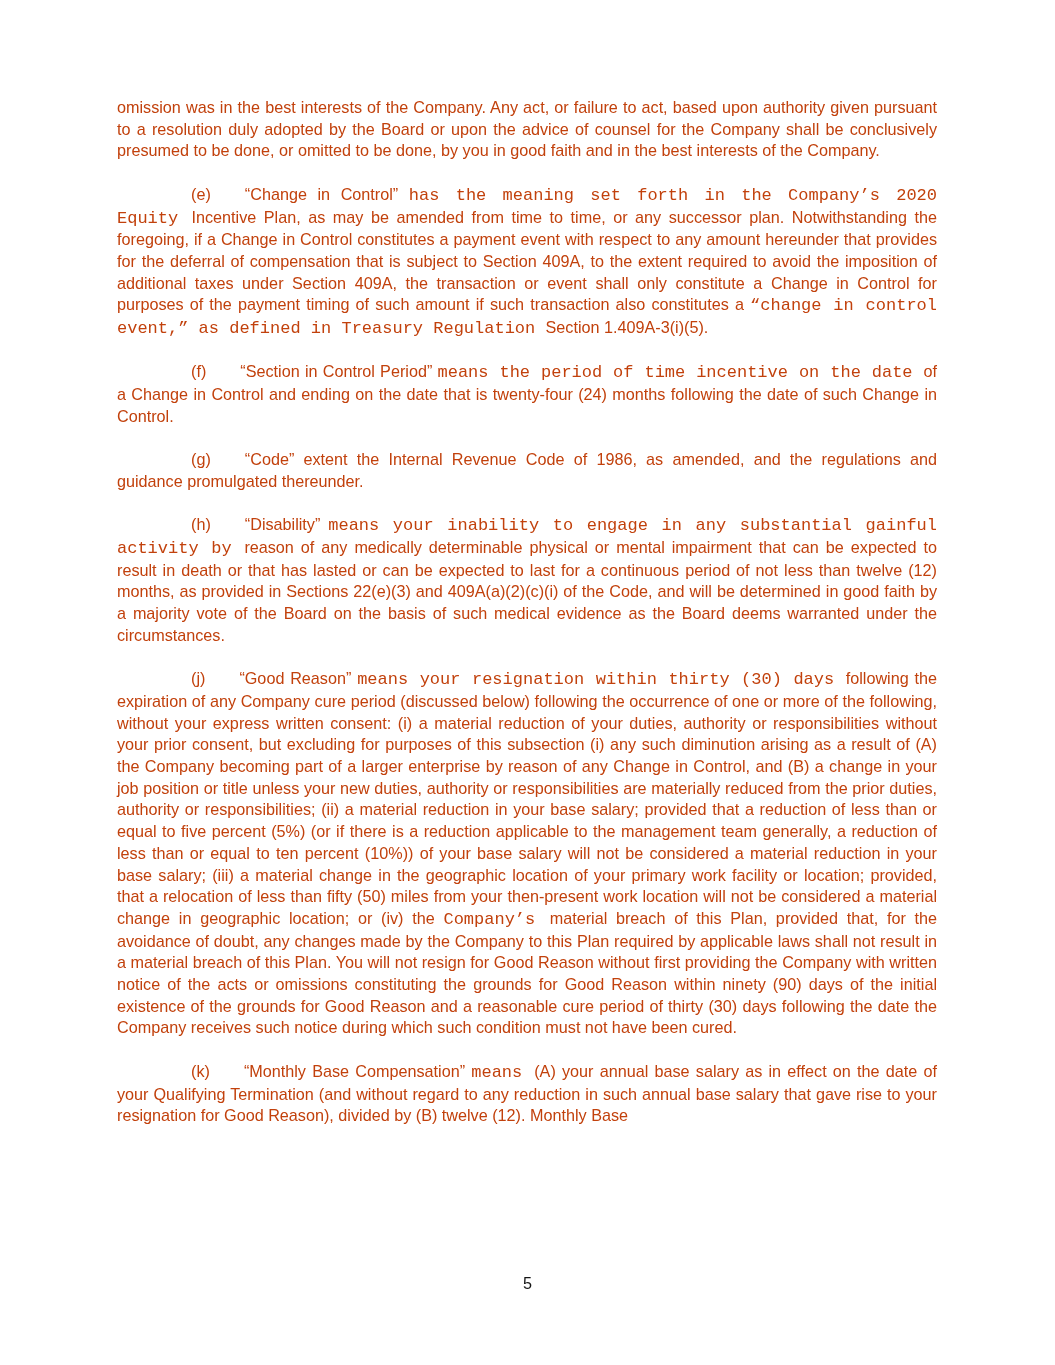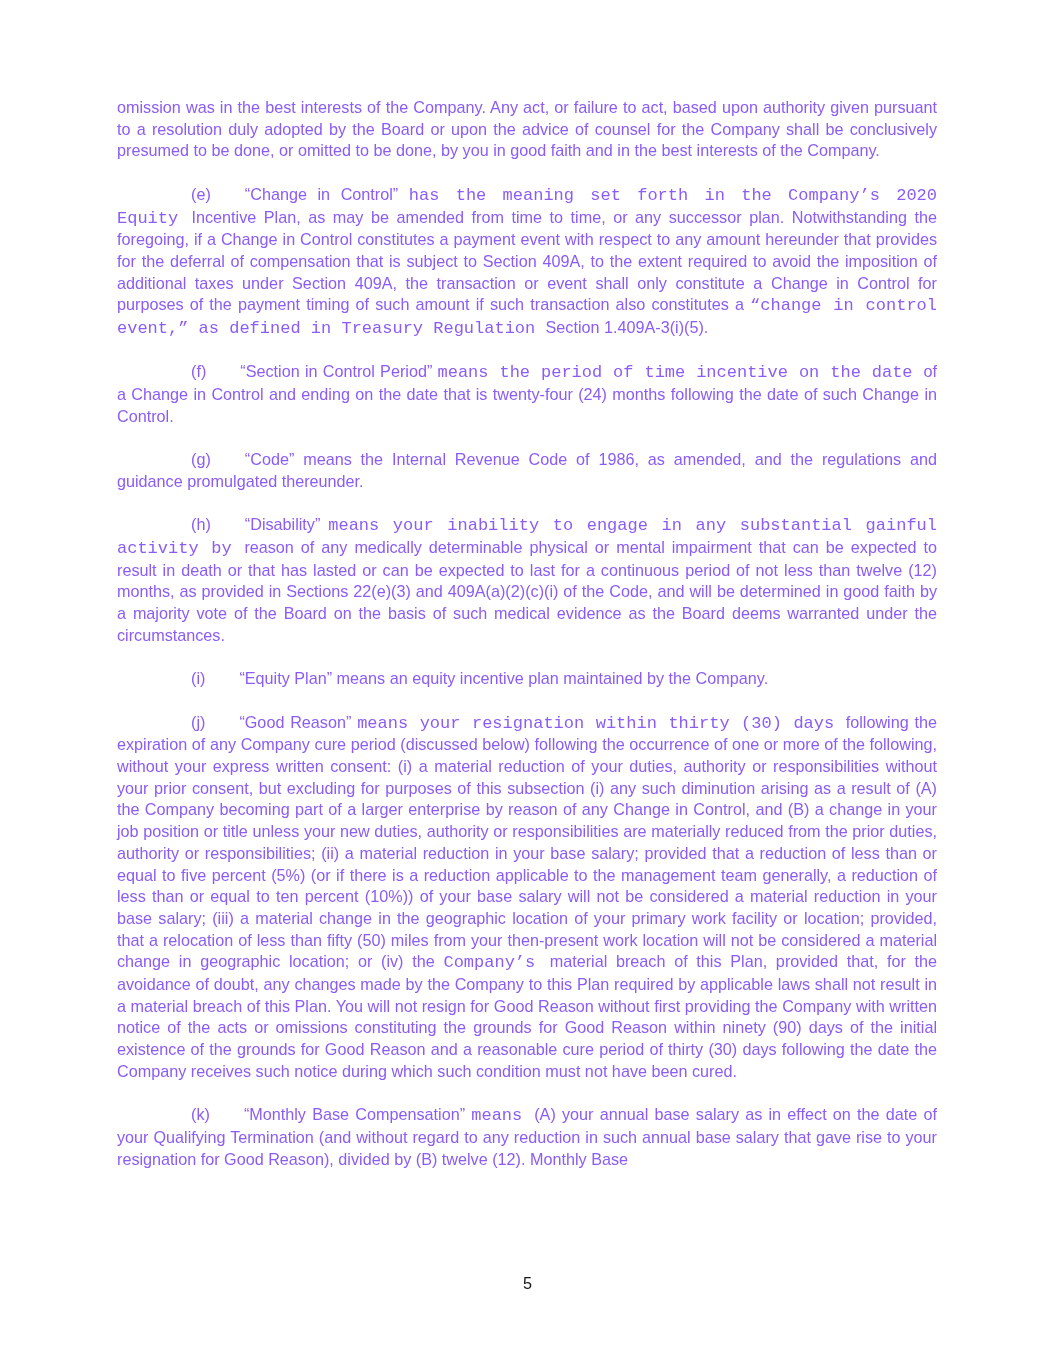--- a/index.html
+++ b/index.html
@@ -12,21 +12,21 @@
     width: 1055px;
     height: 1365px;
     background: #ffffff;
     overflow: hidden;
   }
   .doc-body {
     position: absolute;
     left: 117px;
     top: 97px;
     width: 820px;
-    color: #8b5cf6;
+    color: #c2410c;
     font-family: "Liberation Sans", sans-serif;
     font-size: 16.2px;
     line-height: 21.7px;
     text-align: justify;
   }
   .doc-body p {
     margin: 0 0 21.7px 0;
   }
   .doc-body p.labeled {
     text-indent: 74px;
@@ -57,20 +57,19 @@
   }
 </style>
 </head>
 <body>
 
 <div class="page">
   <div class="doc-body">
       <p><span class="seg-sans">omission was in the best interests of the Company. Any act, or failure to act, based upon authority given pursuant to a resolution duly adopted by the Board or upon the advice of counsel for the Company shall be conclusively presumed to be done, or omitted to be done, by you in good faith and in the best interests of the Company.</span></p>
       <p class="labeled"><span class="para-label">(e)</span><span class="tab"></span><span class="seg-sans">“Change in Control” </span><span class="seg-serif">has the meaning set forth in the Company’s 2020 Equity </span><span class="seg-sans">Incentive Plan, as may be amended from time to time, or any successor plan. Notwithstanding the foregoing, if a Change in Control constitutes a payment event with respect to any amount hereunder that provides for the deferral of compensation that is subject to Section 409A, to the extent required to avoid the imposition of additional taxes under Section 409A, the transaction or event shall only constitute a Change in Control for purposes of the payment timing of such amount if such transaction also constitutes a </span><span class="seg-serif">“change in control event,” as defined in Treasury Regulation </span><span class="seg-sans">Section 1.409A-3(i)(5).</span></p>
       <p class="labeled"><span class="para-label">(f)</span><span class="tab"></span><span class="seg-sans">“Section in Control Period” </span><span class="seg-serif">means the period of time incentive on the date </span><span class="seg-sans">of a Change in Control and ending on the date that is twenty-four (24) months following the date of such Change in Control.</span></p>
-      <p class="labeled"><span class="para-label">(g)</span><span class="tab"></span><span class="seg-sans">“Code” means the Internal Revenue Code of 1986, as amended, and the regulations and guidance promulgated thereunder.</span></p>
+      <p class="labeled"><span class="para-label">(g)</span><span class="tab"></span><span class="seg-sans">“Code” extent the Internal Revenue Code of 1986, as amended, and the regulations and guidance promulgated thereunder.</span></p>
       <p class="labeled"><span class="para-label">(h)</span><span class="tab"></span><span class="seg-sans">“Disability” </span><span class="seg-serif">means your inability to engage in any substantial gainful activity by </span><span class="seg-sans">reason of any medically determinable physical or mental impairment that can be expected to result in death or that has lasted or can be expected to last for a continuous period of not less than twelve (12) months, as provided in Sections 22(e)(3) and 409A(a)(2)(c)(i) of the Code, and will be determined in good faith by a majority vote of the Board on the basis of such medical evidence as the Board deems warranted under the circumstances.</span></p>
-      <p class="labeled"><span class="para-label">(i)</span><span class="tab"></span><span class="seg-sans">“Equity Plan” means an equity incentive plan maintained by the Company.</span></p>
       <p class="labeled"><span class="para-label">(j)</span><span class="tab"></span><span class="seg-sans">“Good Reason” </span><span class="seg-serif">means your resignation within thirty (30) days </span><span class="seg-sans">following the expiration of any Company cure period (discussed below) following the occurrence of one or more of the following, without your express written consent: (i) a material reduction of your duties, authority or responsibilities without your prior consent, but excluding for purposes of this subsection (i) any such diminution arising as a result of (A) the Company becoming part of a larger enterprise by reason of any Change in Control, and (B) a change in your job position or title unless your new duties, authority or responsibilities are materially reduced from the prior duties, authority or responsibilities; (ii) a material reduction in your base salary; provided that a reduction of less than or equal to five percent (5%) (or if there is a reduction applicable to the management team generally, a reduction of less than or equal to ten percent (10%)) of your base salary will not be considered a material reduction in your base salary; (iii) a material change in the geographic location of your primary work facility or location; provided, that a relocation of less than fifty (50) miles from your then-present work location will not be considered a material change in geographic location; or (iv) the </span><span class="seg-serif">Company’s </span><span class="seg-sans">material breach of this Plan, provided that, for the avoidance of doubt, any changes made by the Company to this Plan required by applicable laws shall not result in a material breach of this Plan. You will not resign for Good Reason without first providing the Company with written notice of the acts or omissions constituting the grounds for Good Reason within ninety (90) days of the initial existence of the grounds for Good Reason and a reasonable cure period of thirty (30) days following the date the Company receives such notice during which such condition must not have been cured.</span></p>
       <p class="labeled"><span class="para-label">(k)</span><span class="tab"></span><span class="seg-sans">“Monthly Base Compensation” </span><span class="seg-serif">means </span><span class="seg-sans">(A) your annual base salary as in effect on the date of your Qualifying Termination (and without regard to any reduction in such annual base salary that gave rise to your resignation for Good Reason), divided by (B) twelve (12).  Monthly Base</span></p>
     </div>
   <div class="page-number">5</div>
 </div>
 
 </body></html>

